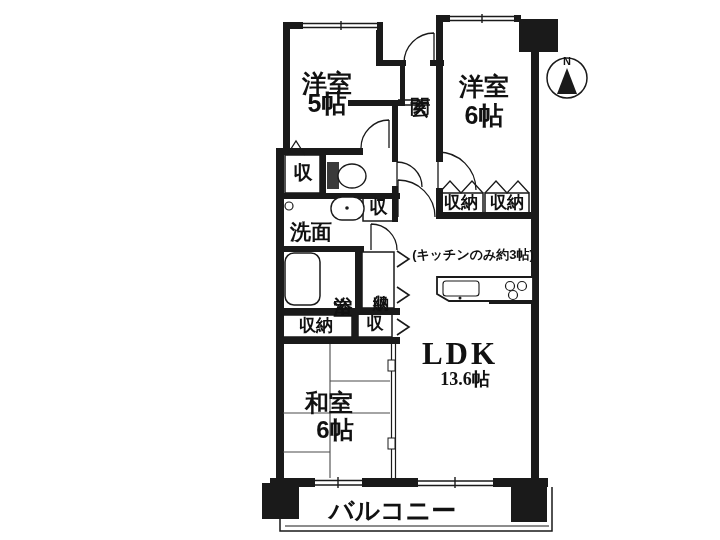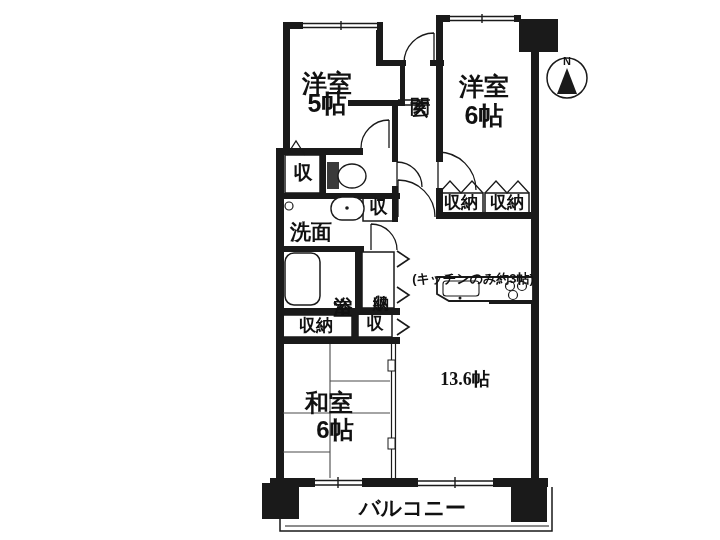--- a/index.html
+++ b/index.html
@@ -148,23 +148,24 @@
 
   <div class="label vtext" style="left:329px;top:257px;width:24px;height:50px;font-size:19px;">浴室</div>
   <div class="label vtext" style="left:369px;top:260px;width:20px;height:44px;font-size:16px;">収納</div>
 
   <div class="label" style="left:280px;top:317px;width:72px;font-size:17px;">収納</div>
   <div class="label" style="left:358px;top:315px;width:34px;font-size:17px;">収</div>
 
   <div class="label" style="left:439px;top:194px;width:44px;font-size:17px;">収納</div>
   <div class="label" style="left:485px;top:194px;width:44px;font-size:17px;">収納</div>
 
-  <div class="label" style="left:406px;top:248px;width:134px;font-size:13px;margin-top:24px;">(キッチンのみ約3帖)</div>
+  <div class="label" style="left:406px;top:248px;width:134px;font-size:13px;">(キッチンのみ約3帖)</div>
 
+  <div class="label serif" style="left:410px;top:338px;width:100px;font-size:31px;letter-spacing:3px;">LDK</div>
   <div class="label serif" style="left:405px;top:370px;width:120px;font-size:18px;">13.6帖</div>
 
   <div class="label" style="left:289px;top:390px;width:80px;font-size:24px;">和室</div>
   <div class="label" style="left:295px;top:417px;width:80px;font-size:24px;">6帖</div>
 
-  <div class="label" style="left:340px;top:497px;width:145px;font-size:21px;">バルコニー</div>
+  <div class="label" style="left:320px;top:497px;width:145px;font-size:25px;">バルコニー</div>
 
   <div class="label" style="left:560px;top:56px;width:14px;font-size:11px;">N</div>
 </div>
 
 </body></html>

